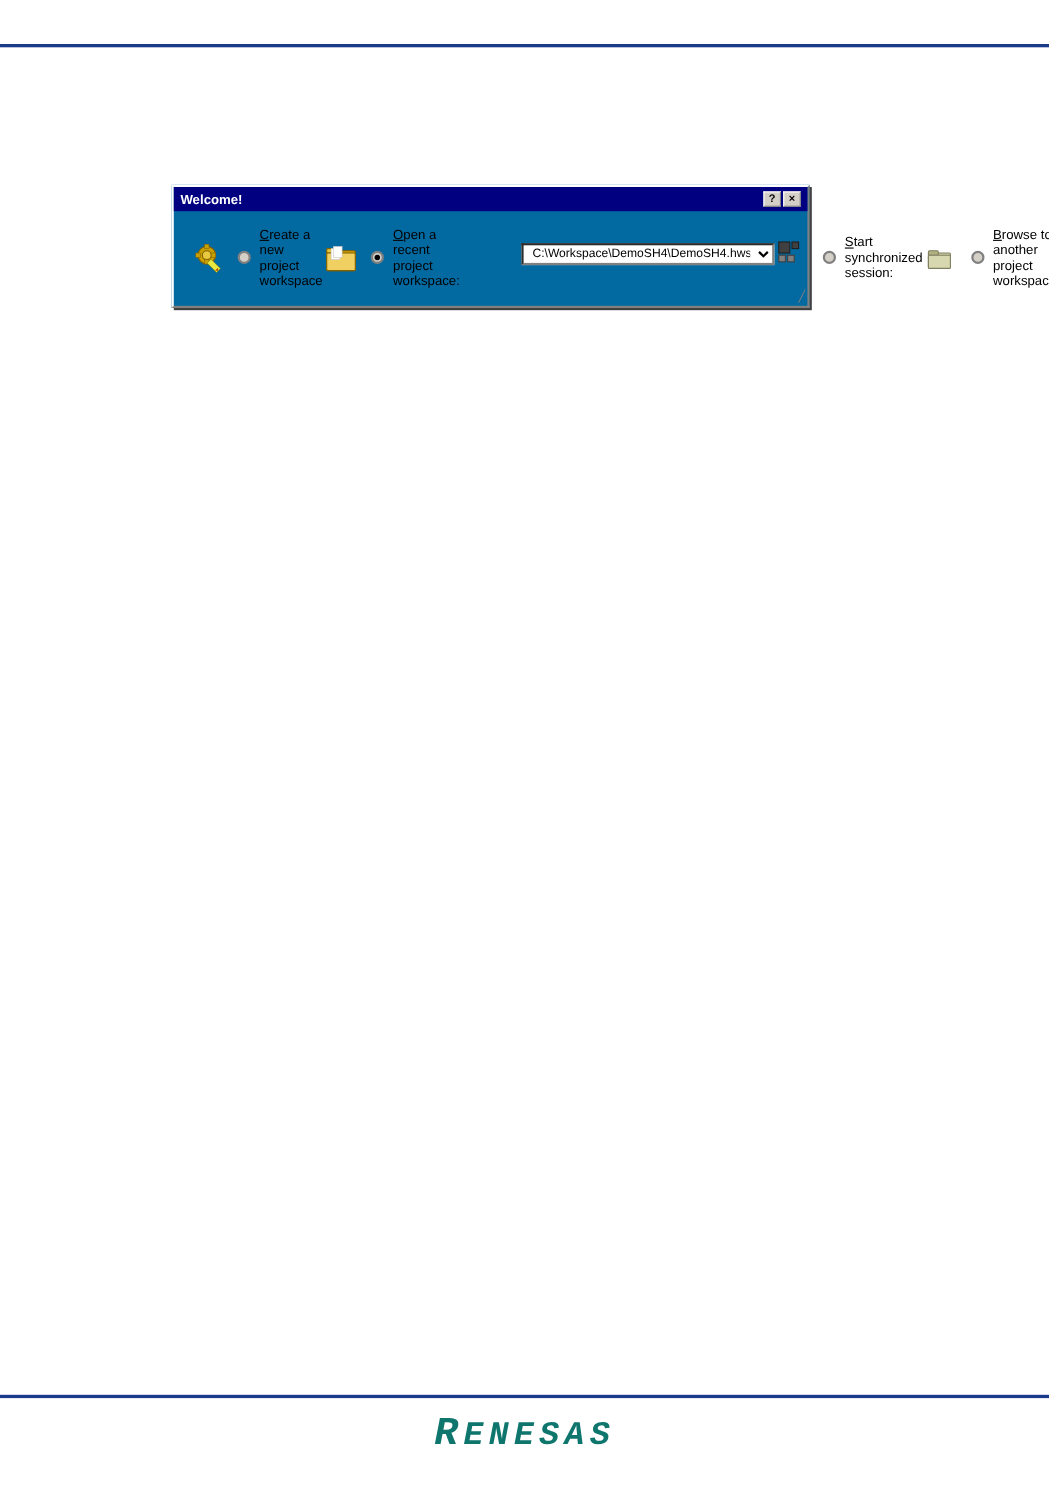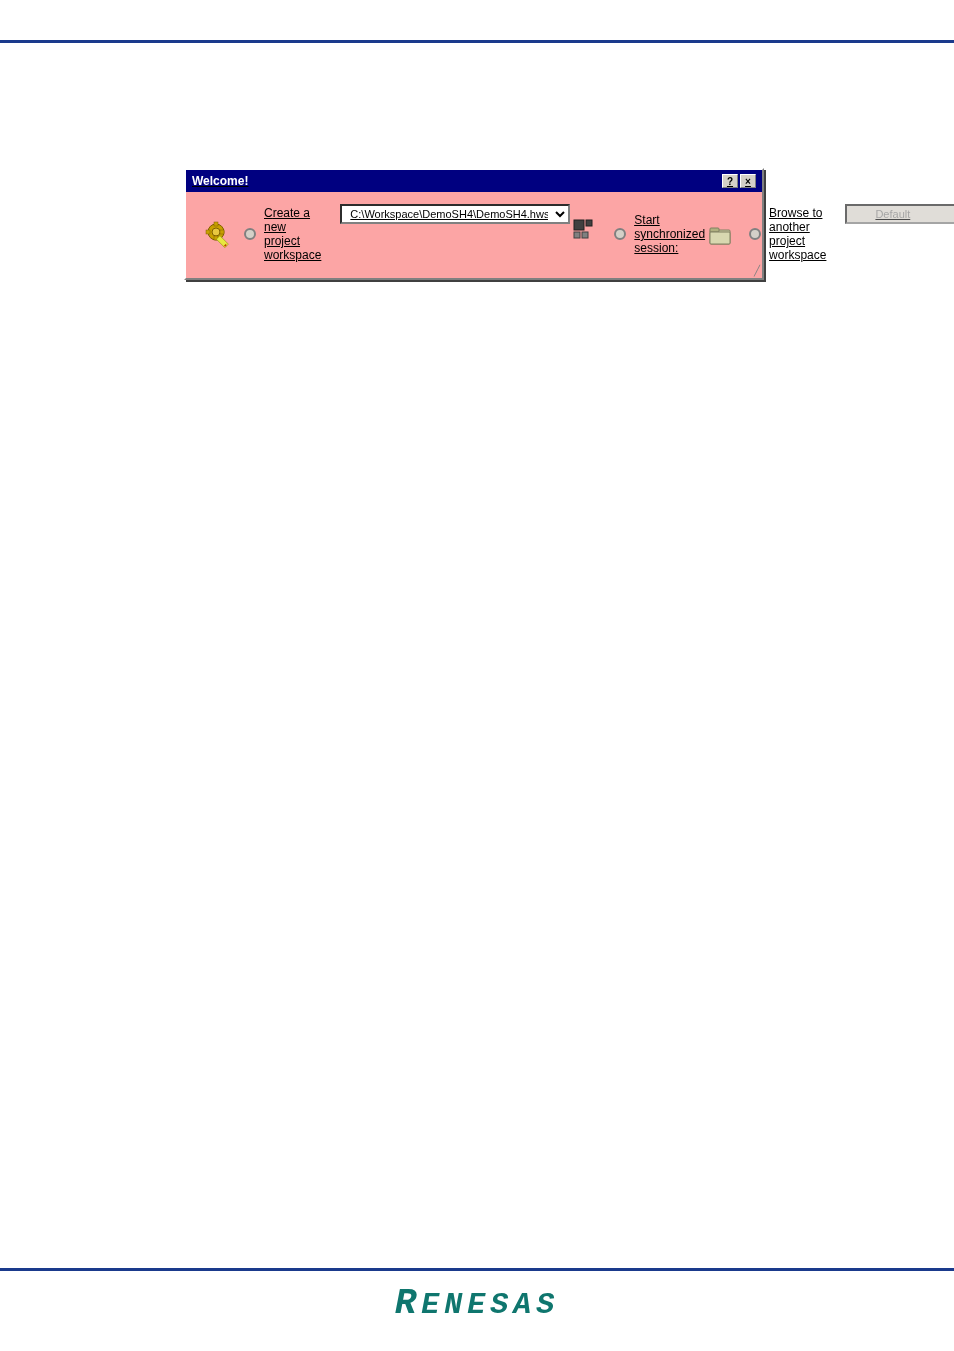--- a/index.html
+++ b/index.html
@@ -51,28 +51,27 @@
       font-weight: bold;
       color: #333;
       letter-spacing: 4px;
       font-style: italic;
     }
 
     
     .dialog {
       position: absolute;
       top: 168px;
-      left: 184px;
+      left: 156px;
       width: 580px;
-      background: #fca5a5;
+      background: #0369a1;
       border: 2px solid #808080;
       border-top: 2px solid #ffffff;
       border-left: 2px solid #ffffff;
       box-shadow: 2px 2px 0px #404040;
-      text-decoration: underline;
     }
 
     
     .dialog-titlebar {
       background: #000080;
       color: white;
       padding: 3px 6px;
       display: flex;
       align-items: center;
       justify-content: space-between;
@@ -149,23 +148,23 @@
       color: #000;
     }
 
     .option-label u {
       text-decoration: underline;
     }
 
     
     .dropdown-row {
       display: flex;
-      align-items: flex-start;
+      align-items: center;
       gap: 8px;
-      margin-left: 19px;
+      margin-left: 56px;
       margin-bottom: 6px;
     }
 
     .dropdown-select {
       width: 230px;
       height: 20px;
       font-size: 11px;
       background: white;
       border: 2px inset #808080;
       padding: 0 4px;
@@ -273,20 +272,38 @@
             <rect x="18" y="12" width="4" height="4" fill="#c8a000" stroke="#806000" stroke-width="0.5"></rect>
 
             <rect x="18" y="18" width="5" height="12" fill="#e8e840" stroke="#808000" stroke-width="0.5" transform="rotate(-45 20 24)"></rect>
             <polygon points="18,28 20,30 22,28" fill="#c04000" transform="rotate(-45 20 24)"></polygon>
           </svg>
         </div>
         <div class="radio-btn"></div>
         <span class="option-label"><u>C</u>reate a new project workspace</span>
       </div>
 
+      <div class="option-row">
+        <div class="option-icon">
+
+          <svg width="32" height="32" viewBox="0 0 32 32">
+
+            <rect x="2" y="10" width="26" height="18" rx="1" fill="#d4a000" stroke="#806000" stroke-width="1"></rect>
+
+            <rect x="2" y="8" width="12" height="4" rx="1" fill="#e8c840" stroke="#806000" stroke-width="1"></rect>
+
+            <rect x="2" y="12" width="26" height="16" rx="1" fill="#f0d060" stroke="#806000" stroke-width="1"></rect>
+
+            <rect x="6" y="8" width="8" height="10" fill="white" stroke="#c0c0c0" stroke-width="0.5"></rect>
+            <rect x="8" y="6" width="8" height="10" fill="white" stroke="#c0c0c0" stroke-width="0.5"></rect>
+          </svg>
+        </div>
+        <div class="radio-btn checked"></div>
+        <span class="option-label"><u>O</u>pen a recent project workspace:</span>
+      </div>
 
       <div class="dropdown-row">
         <select class="dropdown-select">
           <option>C:\Workspace\DemoSH4\DemoSH4.hws</option>
         </select>
       </div>
 
       <div class="option-row">
         <div class="option-icon">
 

